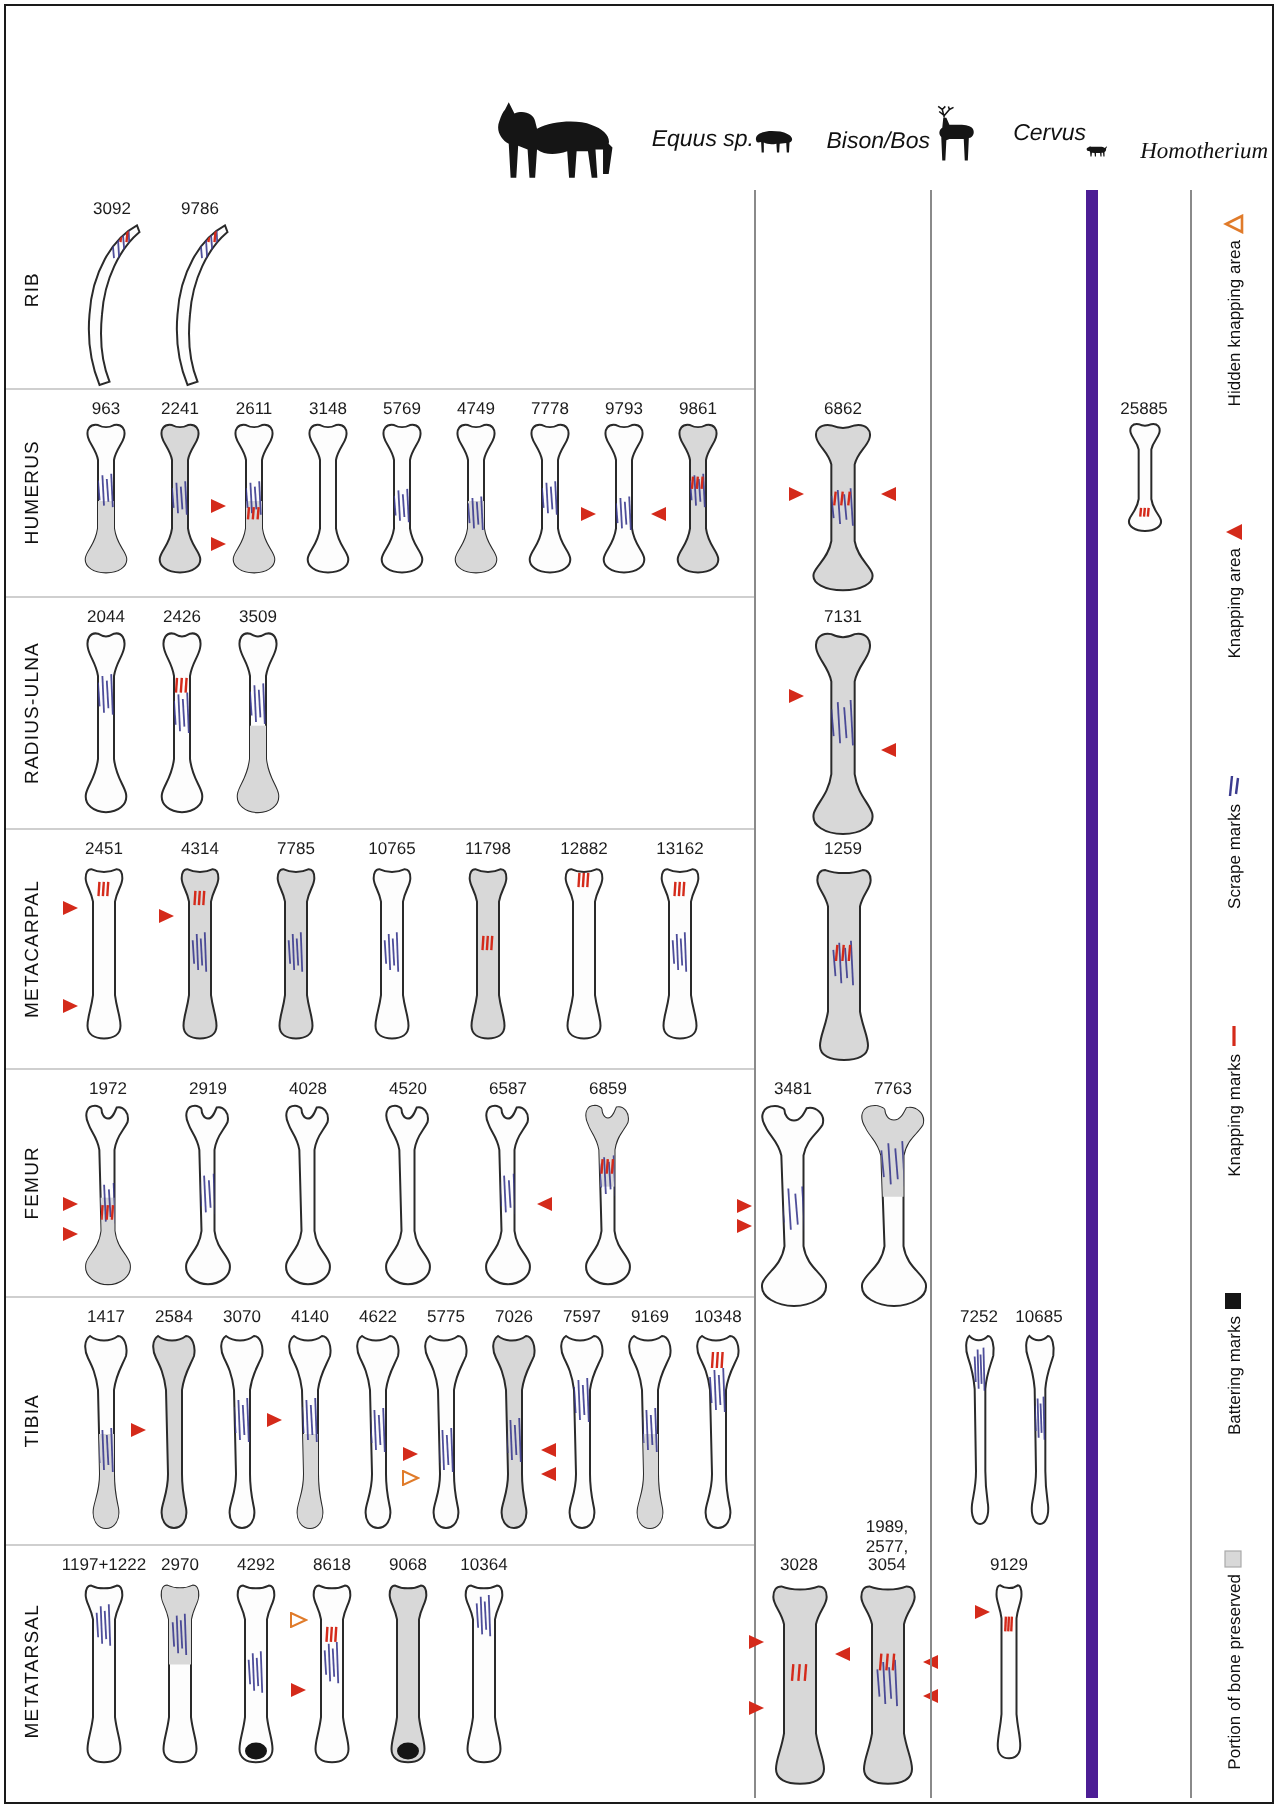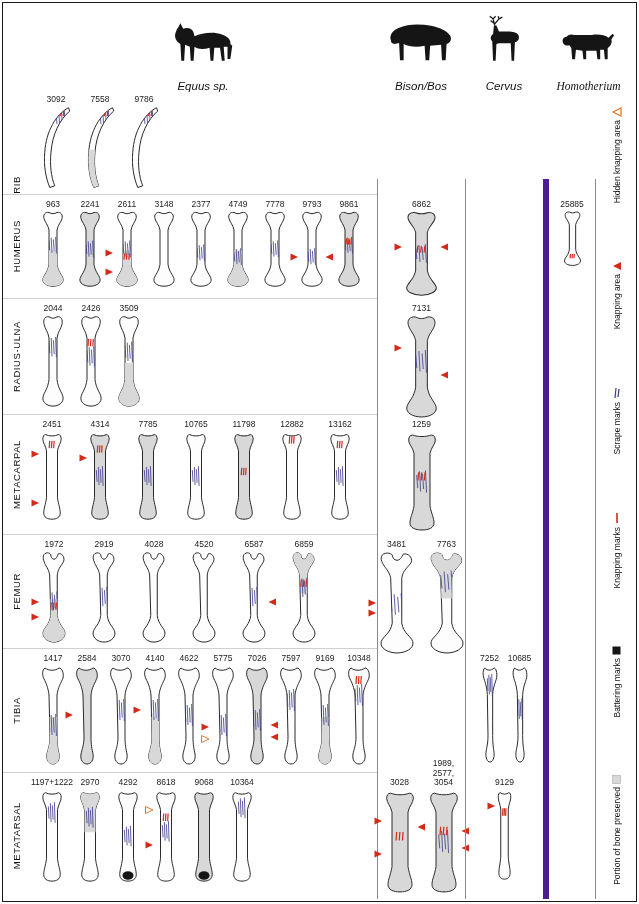--- a/index.html
+++ b/index.html
@@ -1,32 +1,32 @@
 <!DOCTYPE html>
 <html><head>
 <meta charset="utf-8">
 <style>
   html,body{margin:0;padding:0;background:#ffffff;}
   body{width:639px;height:904px;box-sizing:border-box;padding:2px;font-family:"Liberation Sans",sans-serif;}
   .figure{width:635px;height:900px;box-sizing:border-box;border:1.5px solid #1a1a1a;position:relative;background:#fff;overflow:hidden;}
 
   
   .header{display:flex;height:92px;align-items:flex-end;box-sizing:border-box;padding-bottom:3px;}
-  .hcol{display:flex;flex-direction:column;align-items:center;justify-content:flex-end;gap:16px;}
+  .hcol{display:flex;flex-direction:row;align-items:center;justify-content:flex-end;gap:16px;}
   .h-gutter{width:26px;flex:none;}
   .h-equus{width:348px;flex:none;}
   .h-bison{width:88px;flex:none;}
   .h-cervus{width:78px;flex:none;align-items:center;}
   .h-homo{width:91px;flex:none;font-family:Liberation Serif, serif;}
   .species{font-style:italic;font-size:11.5px;color:#111;white-space:nowrap;}
   .sil{display:block;}
 
   
   .row{display:flex;box-sizing:border-box;position:relative;}
-  .row-rib{height:100px;align-items:flex-end;} .row-humerus{height:104px;} .row-radius-ulna{height:116px;}
+  .row-rib{height:100px;} .row-humerus{height:104px;} .row-radius-ulna{height:116px;}
   .row-metacarpal{height:120px;} .row-femur{height:114px;} .row-tibia{height:124px;} .row-metatarsal{height:126px;}
 
   .gutter{width:26px;flex:none;display:flex;align-items:center;justify-content:center;box-sizing:border-box;}
   .rot{writing-mode:vertical-rl;transform:rotate(180deg);font-size:9.5px;letter-spacing:0.6px;color:#111;white-space:nowrap;}
 
   .cell{box-sizing:border-box;position:relative;display:flex;align-items:flex-start;padding-top:16px;}
   .col-equus{width:348px;flex:none;padding-left:12px;gap:12px;}
   .row-rib .col-equus{gap:14px;} .row-humerus .col-equus{gap:13px;} .row-radius-ulna .col-equus{gap:14px;}
   .row-metacarpal .col-equus{gap:26px;} .row-femur .col-equus{gap:24px;} .row-tibia .col-equus{gap:10px;}
   .row-metatarsal .col-equus{gap:16px;}
@@ -107,41 +107,20 @@
                   <line x1="14.2" y1="5" x2="15" y2="25" stroke="#3b3b8f" stroke-width="0.9" opacity="0.9" vector-effect="non-scaling-stroke"></line>
                   <line x1="16.4" y1="7.5" x2="17.2" y2="22.5" stroke="#3b3b8f" stroke-width="0.9" opacity="0.9" vector-effect="non-scaling-stroke"></line>
                   <line x1="18.6" y1="4" x2="19.400000000000002" y2="26" stroke="#3b3b8f" stroke-width="0.9" opacity="0.9" vector-effect="non-scaling-stroke"></line>
                   <line x1="13.5" y1="4" x2="13" y2="12" stroke="#d42a1a" stroke-width="1.2" vector-effect="non-scaling-stroke"></line>
                   <line x1="15.9" y1="4" x2="15.4" y2="12" stroke="#d42a1a" stroke-width="1.2" vector-effect="non-scaling-stroke"></line>
                   <line x1="18.3" y1="4" x2="17.8" y2="12" stroke="#d42a1a" stroke-width="1.2" vector-effect="non-scaling-stroke"></line>
                 </g>
               </svg></div>
           </div>
           <div class="fig">
-            <div class="num">7558</div>
-            <div class="bonewrap"><svg width="30" height="84" viewBox="0 0 24 100" preserveAspectRatio="none">
-                <defs>
-                  <clipPath id="cp2">
-                    <path d="M22,2 C12,10 4,30 3,55 C2,72 4,86 7,97 L11,95 C8,84 7,70 8,55 C9,34 15,16 23,6 Z"></path>
-                  </clipPath>
-                </defs>
-                <path d="M22,2 C12,10 4,30 3,55 C2,72 4,86 7,97 L11,95 C8,84 7,70 8,55 C9,34 15,16 23,6 Z" fill="#fdfdfd" stroke="#2a2a2a" stroke-width="1" vector-effect="non-scaling-stroke"></path>
-                <rect x="0" y="52" width="30" height="48" fill="#d8d8d8" clip-path="url(#cp2)"></rect>
-                <g clip-path="url(#cp2)">
-                  <line x1="12" y1="8.5" x2="12.8" y2="21.5" stroke="#3b3b8f" stroke-width="0.9" opacity="0.9" vector-effect="non-scaling-stroke"></line>
-                  <line x1="14.2" y1="5" x2="15" y2="25" stroke="#3b3b8f" stroke-width="0.9" opacity="0.9" vector-effect="non-scaling-stroke"></line>
-                  <line x1="16.4" y1="7.5" x2="17.2" y2="22.5" stroke="#3b3b8f" stroke-width="0.9" opacity="0.9" vector-effect="non-scaling-stroke"></line>
-                  <line x1="18.6" y1="4" x2="19.400000000000002" y2="26" stroke="#3b3b8f" stroke-width="0.9" opacity="0.9" vector-effect="non-scaling-stroke"></line>
-                  <line x1="13.5" y1="4" x2="13" y2="12" stroke="#d42a1a" stroke-width="1.2" vector-effect="non-scaling-stroke"></line>
-                  <line x1="15.9" y1="4" x2="15.4" y2="12" stroke="#d42a1a" stroke-width="1.2" vector-effect="non-scaling-stroke"></line>
-                  <line x1="18.3" y1="4" x2="17.8" y2="12" stroke="#d42a1a" stroke-width="1.2" vector-effect="non-scaling-stroke"></line>
-                </g>
-              </svg></div>
-          </div>
-          <div class="fig">
             <div class="num">9786</div>
             <div class="bonewrap"><svg width="30" height="84" viewBox="0 0 24 100" preserveAspectRatio="none">
                 <defs>
                   <clipPath id="cp3">
                     <path d="M22,2 C12,10 4,30 3,55 C2,72 4,86 7,97 L11,95 C8,84 7,70 8,55 C9,34 15,16 23,6 Z"></path>
                   </clipPath>
                 </defs>
                 <path d="M22,2 C12,10 4,30 3,55 C2,72 4,86 7,97 L11,95 C8,84 7,70 8,55 C9,34 15,16 23,6 Z" fill="#fdfdfd" stroke="#2a2a2a" stroke-width="1" vector-effect="non-scaling-stroke"></path>
                 <g clip-path="url(#cp3)">
                   <line x1="12" y1="8.5" x2="12.8" y2="21.5" stroke="#3b3b8f" stroke-width="0.9" opacity="0.9" vector-effect="non-scaling-stroke"></line>
@@ -231,21 +210,21 @@
                 <defs>
                   <clipPath id="cp7">
                     <path d="M8,2 C4,1 2,5 3,10 C4,15 7,18 8,25 L8,70 C7,80 3,84 2,89 C1,95 6,99 12,99 C18,99 23,95 22,89 C21,84 17,80 16,70 L16,25 C17,18 20,15 21,10 C22,5 20,1 16,2 C13,4 11,4 8,2 Z"></path>
                   </clipPath>
                 </defs>
                 <path d="M8,2 C4,1 2,5 3,10 C4,15 7,18 8,25 L8,70 C7,80 3,84 2,89 C1,95 6,99 12,99 C18,99 23,95 22,89 C21,84 17,80 16,70 L16,25 C17,18 20,15 21,10 C22,5 20,1 16,2 C13,4 11,4 8,2 Z" fill="#fdfdfd" stroke="#2a2a2a" stroke-width="1" vector-effect="non-scaling-stroke"></path>
                 <g clip-path="url(#cp7)"></g>
               </svg></div>
           </div>
           <div class="fig">
-            <div class="num">2377</div>
+            <div class="num">5769</div>
             <div class="bonewrap"><svg width="24" height="76" viewBox="0 0 24 100" preserveAspectRatio="none">
                 <defs>
                   <clipPath id="cp8">
                     <path d="M8,2 C4,1 2,5 3,10 C4,15 7,18 8,25 L8,70 C7,80 3,84 2,89 C1,95 6,99 12,99 C18,99 23,95 22,89 C21,84 17,80 16,70 L16,25 C17,18 20,15 21,10 C22,5 20,1 16,2 C13,4 11,4 8,2 Z"></path>
                   </clipPath>
                 </defs>
                 <path d="M8,2 C4,1 2,5 3,10 C4,15 7,18 8,25 L8,70 C7,80 3,84 2,89 C1,95 6,99 12,99 C18,99 23,95 22,89 C21,84 17,80 16,70 L16,25 C17,18 20,15 21,10 C22,5 20,1 16,2 C13,4 11,4 8,2 Z" fill="#fdfdfd" stroke="#2a2a2a" stroke-width="1" vector-effect="non-scaling-stroke"></path>
                 <g clip-path="url(#cp8)">
                   <line x1="8" y1="48.50000000000001" x2="8.8" y2="61.50000000000001" stroke="#3b3b8f" stroke-width="0.9" opacity="0.9" vector-effect="non-scaling-stroke"></line>
                   <line x1="10.2" y1="45.00000000000001" x2="11" y2="65" stroke="#3b3b8f" stroke-width="0.9" opacity="0.9" vector-effect="non-scaling-stroke"></line>

